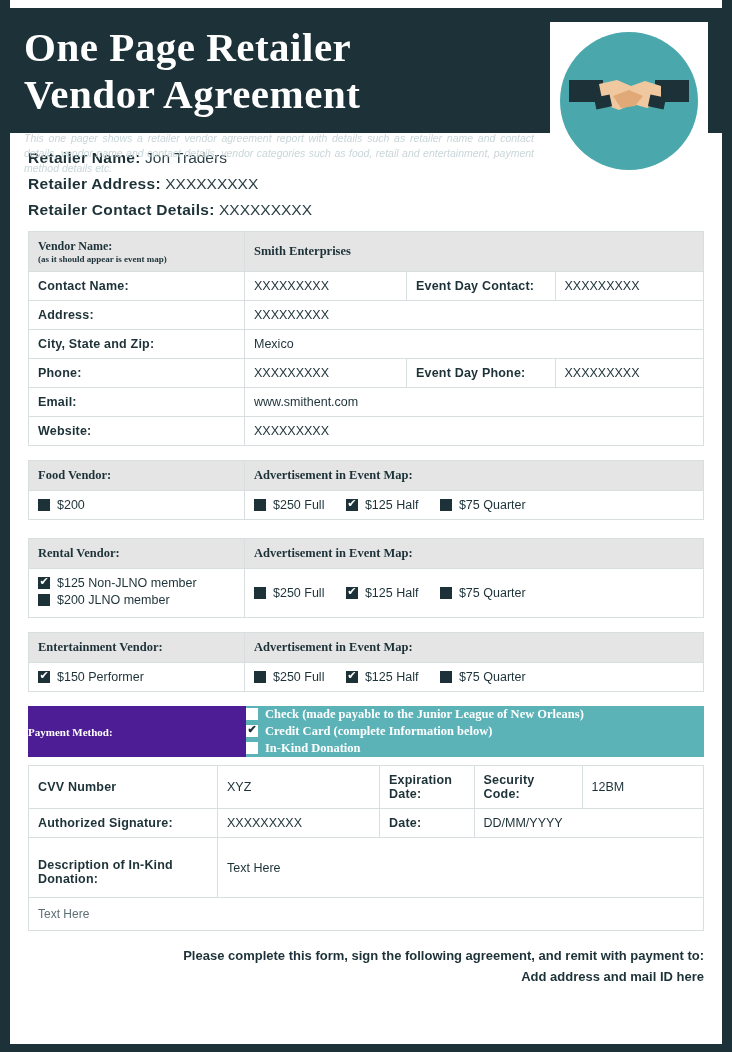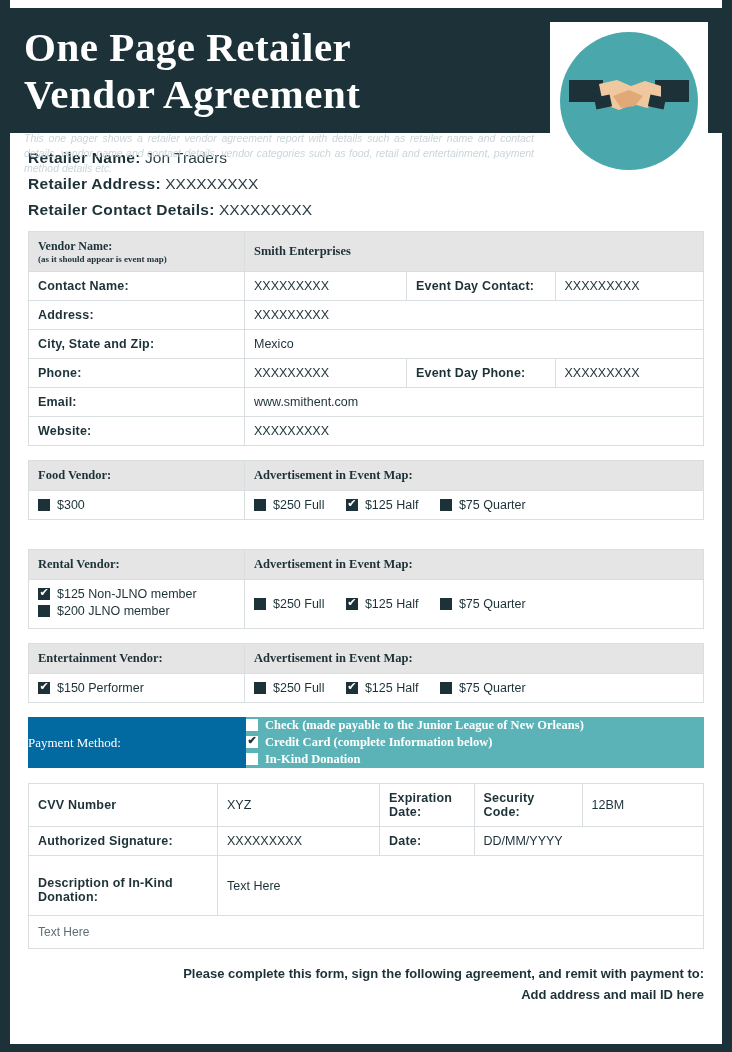--- a/index.html
+++ b/index.html
@@ -159,25 +159,25 @@
   }
   .cb.white.checked::after { color: #1d3238; }
   .opt { display: inline-block; margin-right: 18px; font-size: 12.5px; color: #1d3238; white-space: nowrap; }
   .opt:last-child { margin-right: 0; }
   .opt-stack .opt { display: block; margin: 0 0 3px 0; }
 
   
   .pay-table { width: 100%; border-collapse: collapse; table-layout: fixed; margin-top: 14px; }
   .pay-table td { padding: 0; }
   .pay-left {
-    background: #0369a1;
+    background: #4c1d95;
     color: #ffffff;
     font-family: "Liberation Serif", serif;
-    font-weight: 400;
-    font-size: 13px;
+    font-weight: 700;
+    font-size: 11px;
     padding: 10px 12px;
     width: 218px;
     vertical-align: middle;
   }
   .pay-right {
     background: #5cb3b7;
     padding: 8px 10px 9px 10px;
   }
   .pay-opt {
     color: #ffffff;
@@ -304,40 +304,40 @@
             <col style="width:68%">
           </colgroup>
         <tbody>
             <tr class="teal-head">
           <td>Food Vendor:</td>
           <td>Advertisement in Event Map:</td>
         </tr>
         <tr>
           <td>
             <span class="opt">
-              <span class="cb"></span><span>$300</span>
+              <span class="cb"></span><span>$200</span>
             </span>
           </td>
           <td>
             <span class="opt">
               <span class="cb"></span><span>$250 Full</span>
             </span>
             <span class="opt">
               <span class="cb checked"></span><span>$125 Half</span>
             </span>
             <span class="opt">
               <span class="cb"></span><span>$75 Quarter</span>
             </span>
           </td>
         </tr>
       </tbody>
         </table>
 
       <div class="section-gap"></div>
-      <table class="grid" style="margin-top:15px">
+      <table class="grid" style="margin-top:4px">
         <colgroup>
             <col style="width:32%">
             <col style="width:68%">
           </colgroup>
         <tbody>
             <tr class="teal-head">
           <td>Rental Vendor:</td>
           <td>Advertisement in Event Map:</td>
         </tr>
         <tr>
@@ -408,21 +408,21 @@
               <span class="cb white checked"></span><span>Credit Card (complete Information below)</span>
             </div>
             <div class="pay-opt">
               <span class="cb white"></span><span>In-Kind Donation</span>
             </div>
           </td>
         </tr>
       </tbody>
         </table>
 
-      <table class="grid" style="margin-top:15px">
+      <table class="grid" style="margin-top:8px">
         <colgroup>
           <col style="width:28%">
             <col style="width:24%">
           <col style="width:14%">
             <col style="width:16%">
             <col style="width:18%">
         </colgroup>
         <tbody>
             <tr>
           <td class="lbl">CVV Number</td>

